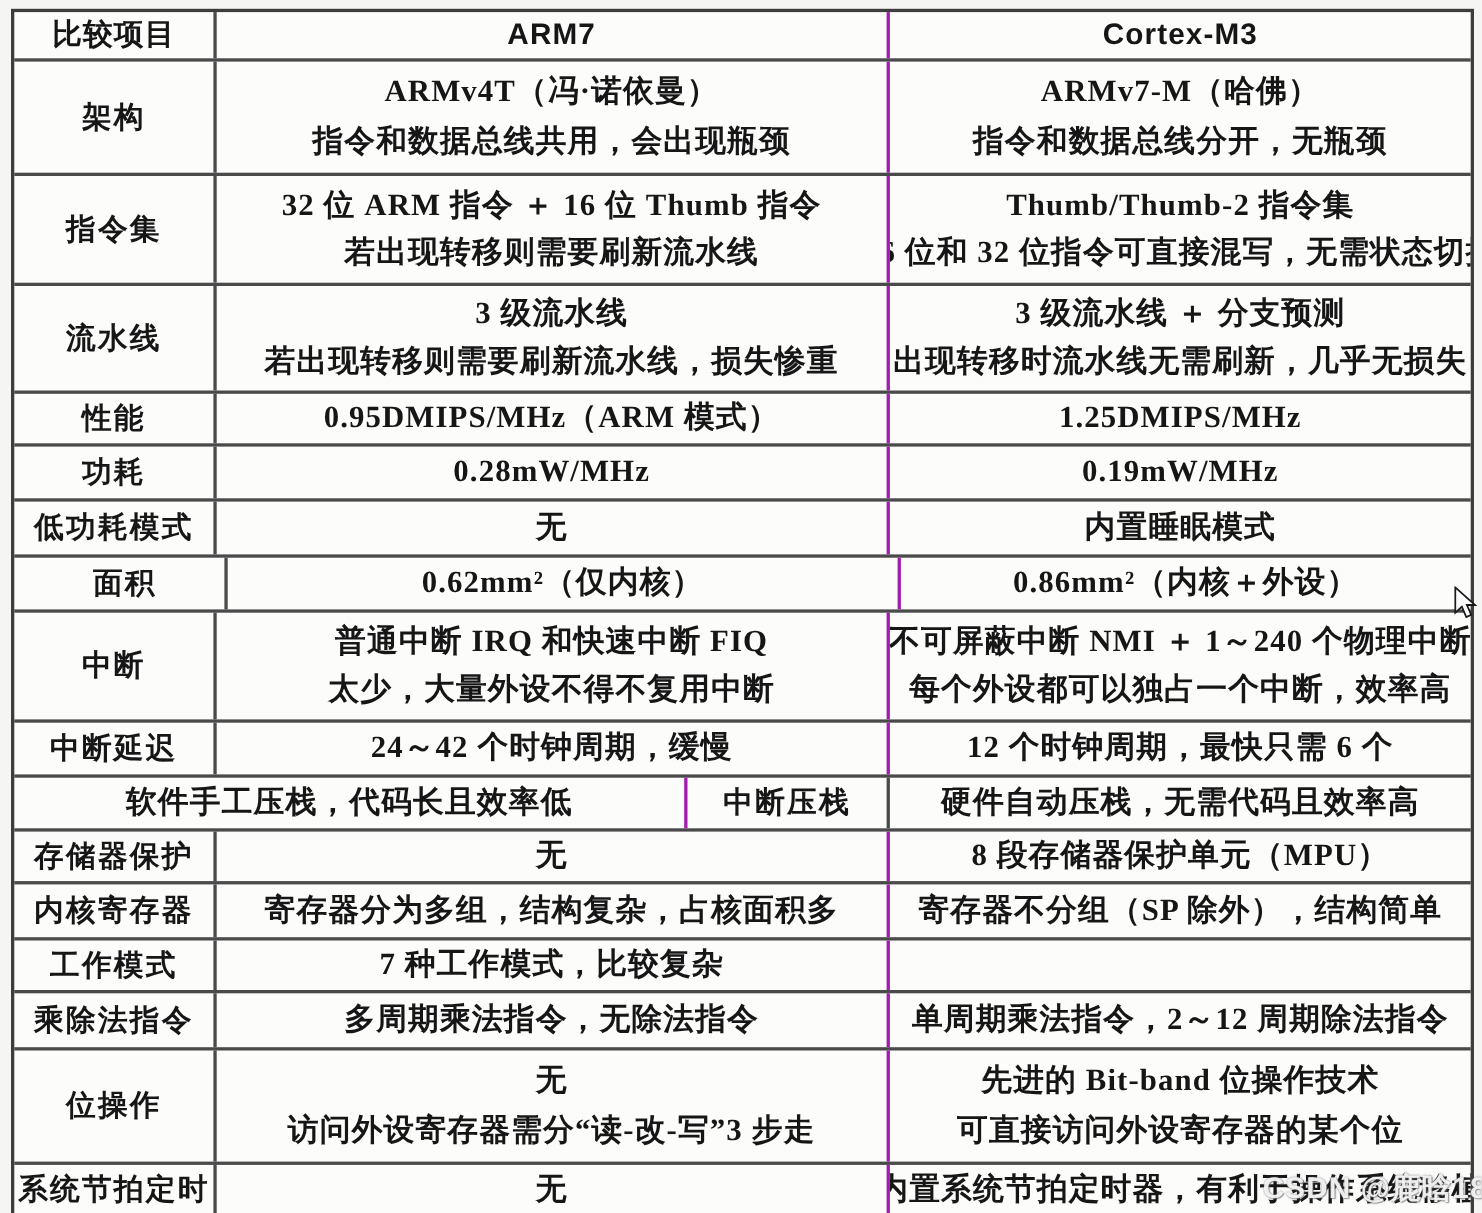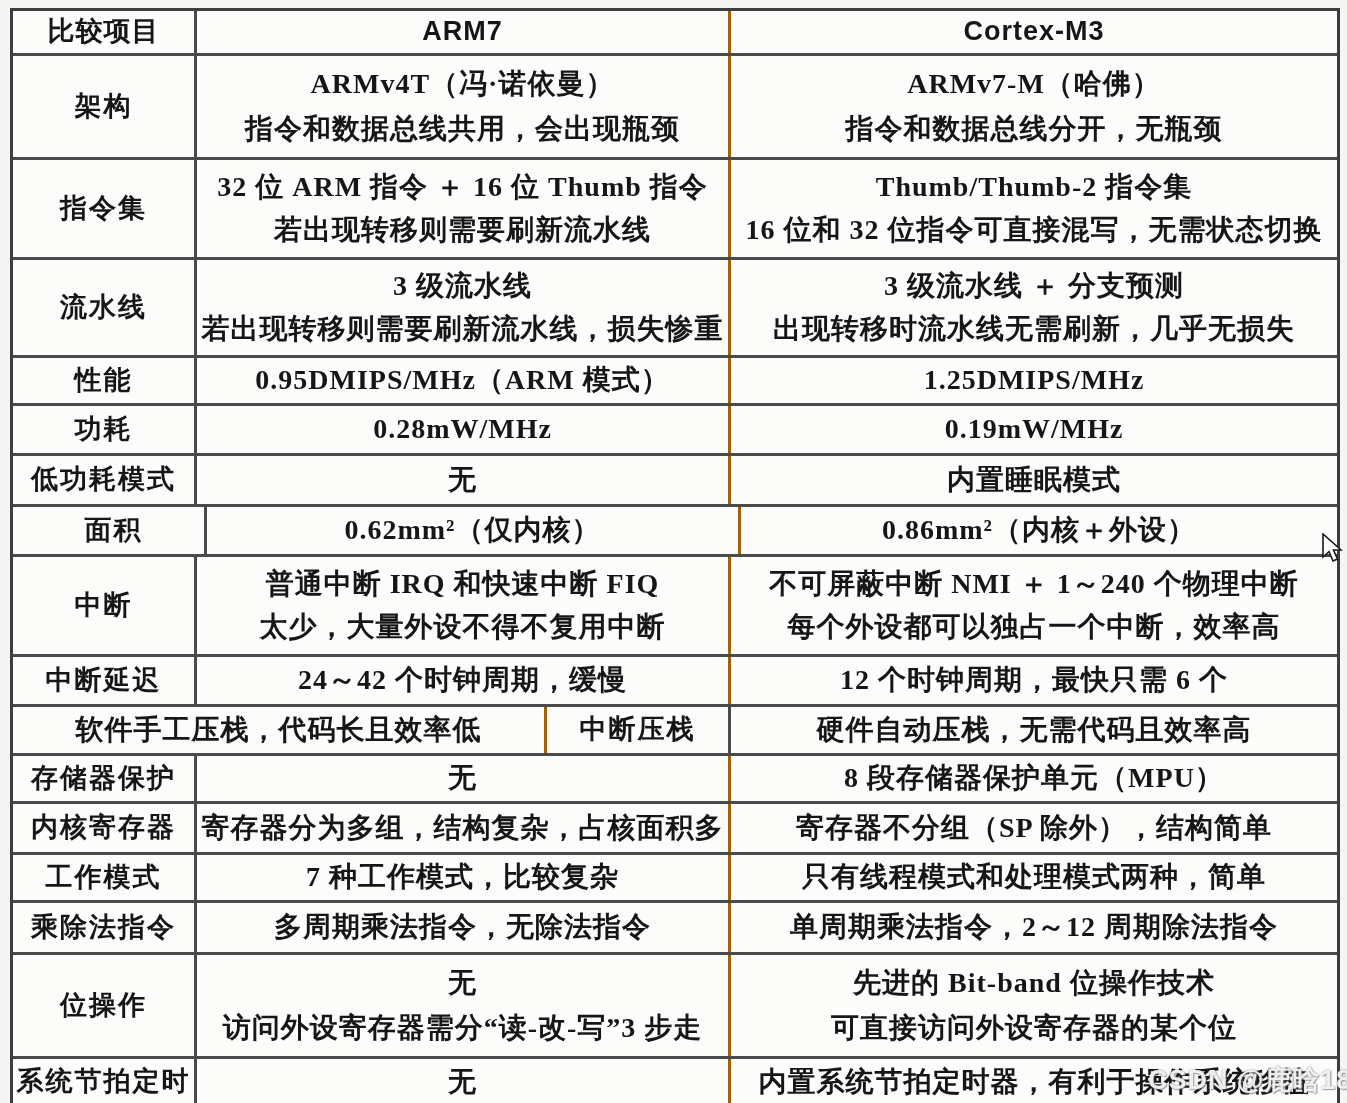--- a/index.html
+++ b/index.html
@@ -26,21 +26,21 @@
     justify-content:space-evenly; align-items:center;
     padding:2px 6px;
     font-size:28px; font-weight:600;
     letter-spacing:1px;
     line-height:1.3;
     text-align:center;
     white-space:nowrap;
     overflow:hidden;
   }
   .c1 { width:184px; border-right:3px solid #4a4a4a; }
-  .c2 { width:534px; border-right:3px solid #a16207; }
+  .c2 { width:612px; border-right:3px solid #a21caf; }
   .c3 { flex:1; }
   .hdr .cell {
     font-family:"Liberation Sans","DejaVu Sans",sans-serif;
     font-weight:bold; font-size:27px; letter-spacing:1px;
   }
   .label-cell { font-weight:600; font-size:27px; letter-spacing:2px; }
   .line { display:block; }
   .watermark {
     position:absolute; left:1148px; top:1062px;
     font-family:"Liberation Sans","DejaVu Sans",sans-serif;
@@ -204,23 +204,20 @@
             <span class="line">寄存器不分组（SP 除外），结构简单</span>
           </div>
         </div>
         <div class="trow" style="height: 48px;">
           <div class="cell c1 label-cell">
             <span class="line">工作模式</span>
           </div>
           <div class="cell c2">
             <span class="line">7 种工作模式，比较复杂</span>
           </div>
-          <div class="cell c3">
-            <span class="line">只有线程模式和处理模式两种，简单</span>
-          </div>
         </div>
         <div class="trow" style="height: 52px;">
           <div class="cell c1 label-cell">
             <span class="line">乘除法指令</span>
           </div>
           <div class="cell c2">
             <span class="line">多周期乘法指令，无除法指令</span>
           </div>
           <div class="cell c3">
             <span class="line">单周期乘法指令，2～12 周期除法指令</span>

